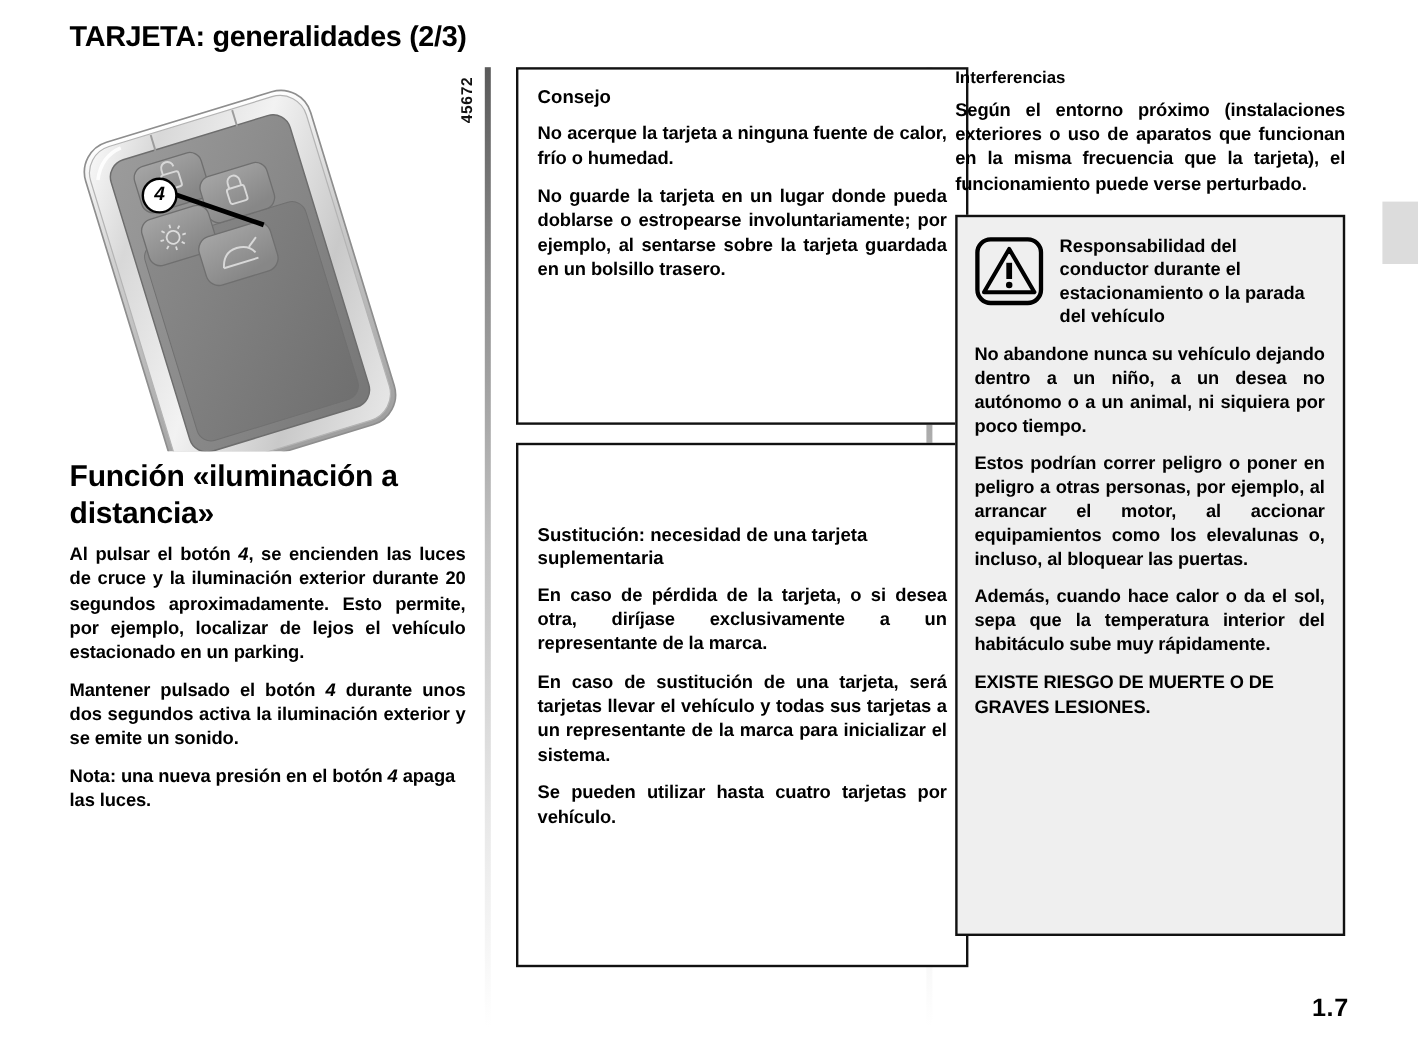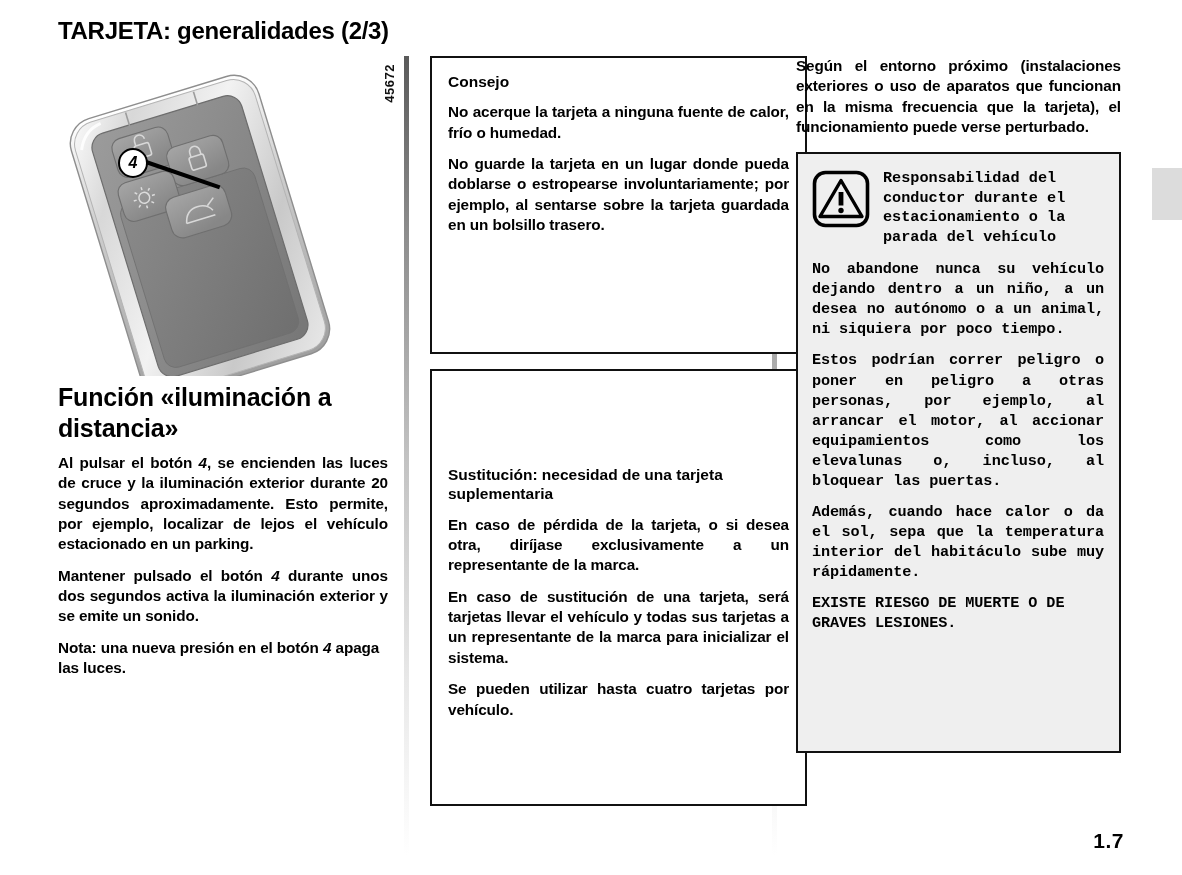--- a/index.html
+++ b/index.html
@@ -139,31 +139,30 @@
   
   .bordered-box {
     border: 2.5px solid #111;
     background: #ffffff;
     padding: 14px 16px 16px 16px;
   }
   .box-consejo { height: 298px; }
   .box-sust {
     margin-top: 15px;
     height: 437px;
-    padding-top: 94px;
+    padding-top: 66px;
   }
 
   
   .warn-box {
     border: 2.5px solid #111;
     background: #efefef;
     margin-top: 15px;
     height: 601px;
     padding: 14px 15px 14px 14px;
-    font-family: Liberation Mono, monospace;
   }
   .warn-head {
     display: flex;
     align-items: flex-start;
     gap: 13px;
     margin-bottom: 12px;
   }
   .warn-icon {
     flex: 0 0 auto;
     width: 58px;
@@ -330,20 +329,21 @@
     <h3 class="box-title">Sustitución: necesidad de una tarjeta suplementaria</h3>
     <p class="body">En caso de pérdida de la tarjeta, o si desea otra, diríjase exclusivamente a un representante de la marca.</p>
     <p class="body"><span>En caso de sustitución de una tarjeta, será tarjetas llevar el vehículo y </span><span>todas sus tarjetas</span><span> a un representante de la marca para inicializar el sistema.</span></p>
     <p class="body">Se pueden utilizar hasta cuatro tarjetas por vehículo.</p>
   </div>
 
 </div>
 
 <div class="col col-right">
 
+  <h3 class="small-title">Interferencias</h3>
   <p class="body">Según el entorno próximo (instalaciones exteriores o uso de aparatos que funcionan en la misma frecuencia que la tarjeta), el funcionamiento puede verse perturbado.</p>
 
   <div class="warn-box">
     <div class="warn-head">
       <svg class="warn-icon" viewBox="0 0 58 58">
         <rect x="2.5" y="2.5" width="53" height="53" rx="11" ry="11" fill="none" stroke="#000" stroke-width="3.6"></rect>
         <path d="M29 10.5 L50 46.5 L8 46.5 Z" fill="none" stroke="#000" stroke-width="3.4" stroke-linejoin="round"></path>
         <rect x="26.6" y="22" width="4.8" height="13.5" fill="#000"></rect>
         <circle cx="29" cy="40.5" r="2.7" fill="#000"></circle>
       </svg>

